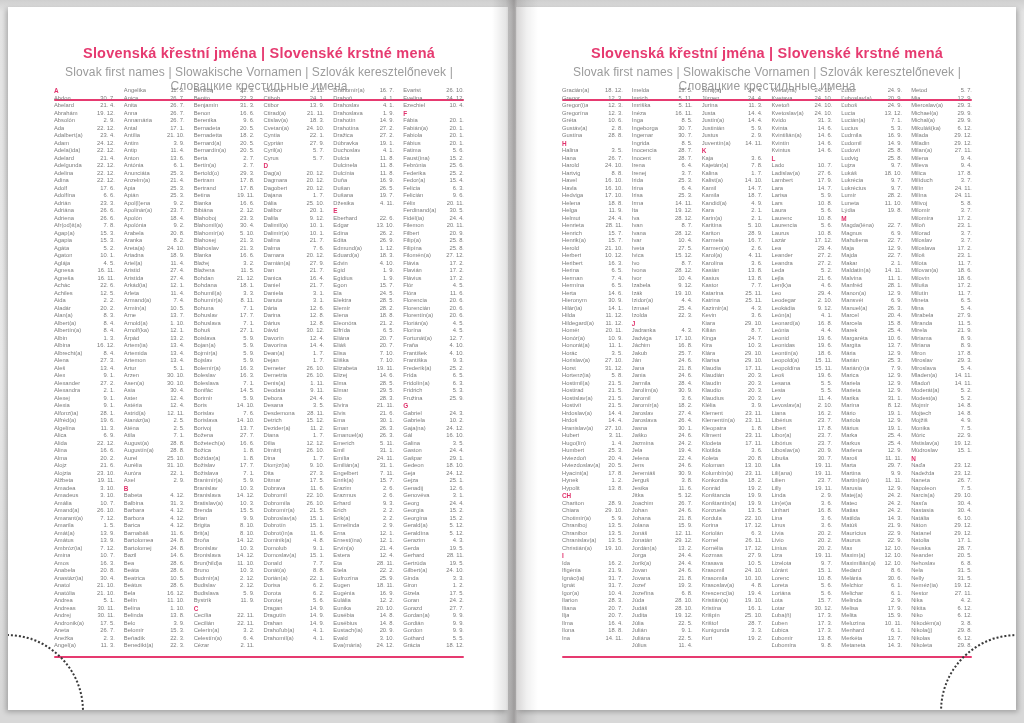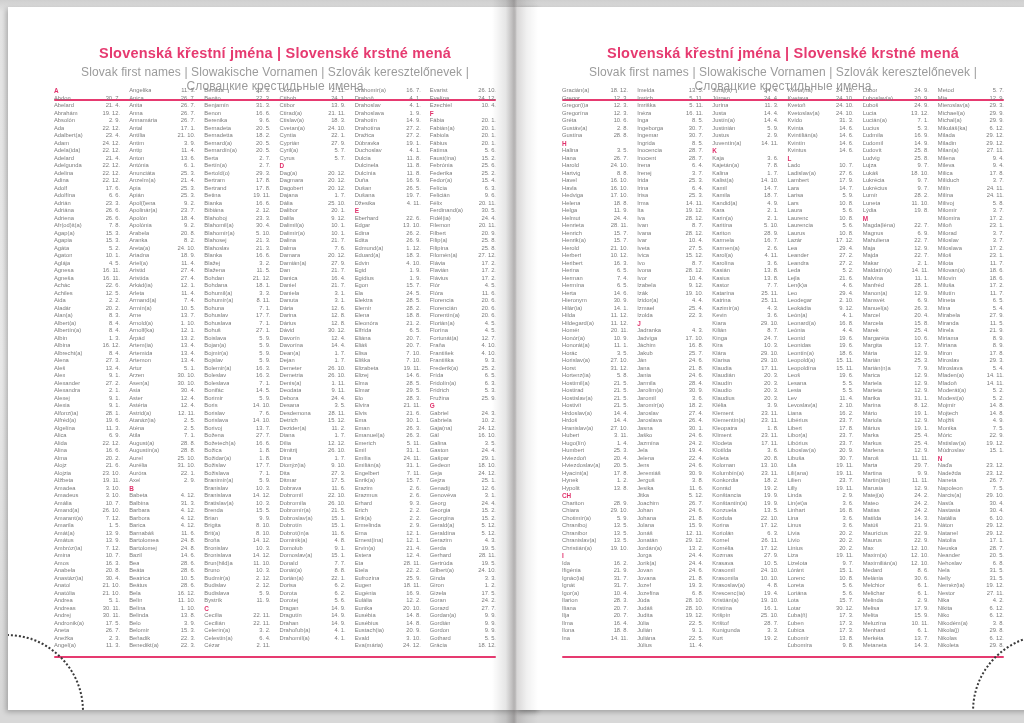--- a/index.html
+++ b/index.html
@@ -3,21 +3,21 @@
 <meta charset="utf-8">
 <style>
   html,body{margin:0;padding:0;}
   body{
     width:1024px;height:723px;position:relative;overflow:hidden;
     background:linear-gradient(#cfcfcf, #e4e4e4 12px, #e9e9e9 50%, #d8d8d8 98%);
     font-family:"Liberation Sans", sans-serif;
   }
   .spread{position:absolute;left:0;top:0;width:1024px;height:723px;}
   .page{
-    position:absolute;top:7px;bottom:13px;background:#fff;overflow:hidden;padding-left:32px;
+    position:absolute;top:7px;bottom:13px;background:#fff;overflow:hidden;
   }
   .page.left{left:8px;width:500px;box-shadow:-2px 2px 5px rgba(0,0,0,.25);}
   .page.right{left:516px;width:500px;box-shadow:2px 2px 5px rgba(0,0,0,.25);}
   .spine{
     position:absolute;top:0;bottom:0;left:492px;width:46px;pointer-events:none;z-index:5;
     background:linear-gradient(to right,
       rgba(0,0,0,0) 0%, rgba(0,0,0,.10) 30%, rgba(90,85,85,.45) 48%,
       rgba(120,115,115,.28) 55%, rgba(0,0,0,.06) 75%, rgba(0,0,0,0) 100%);
   }
   .page-inner{position:absolute;left:46px;right:44px;top:0;bottom:0;}

